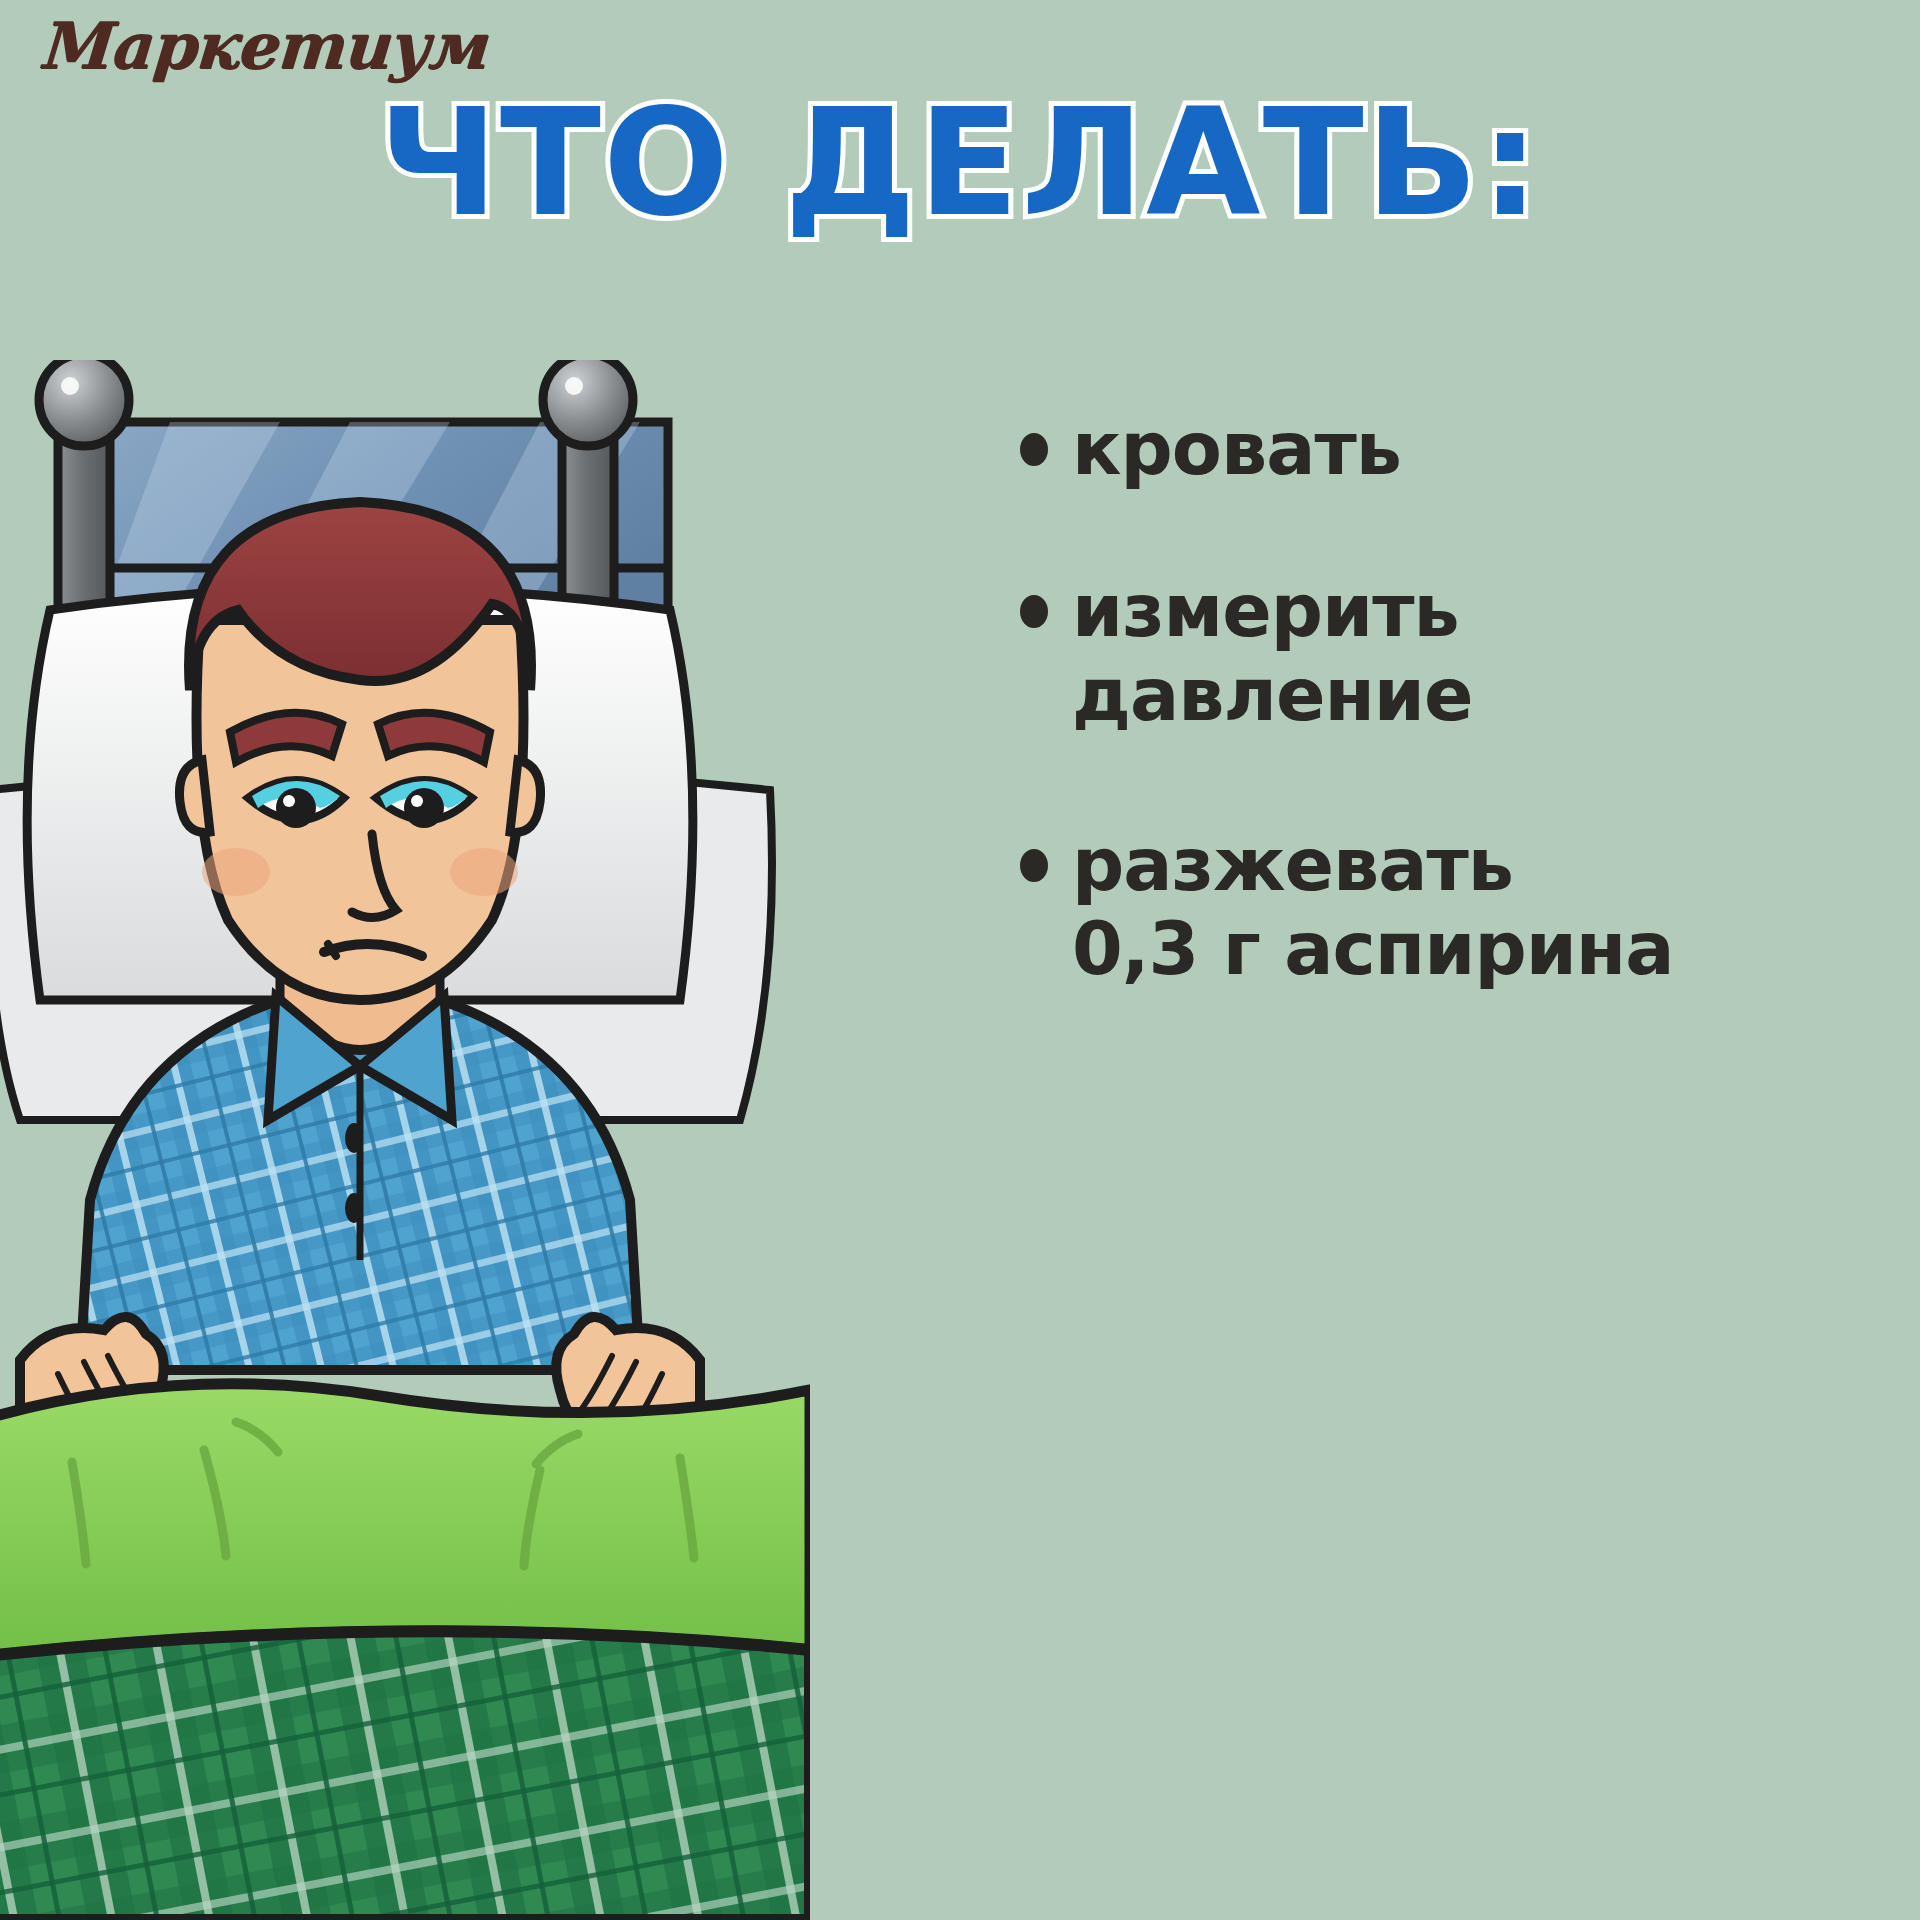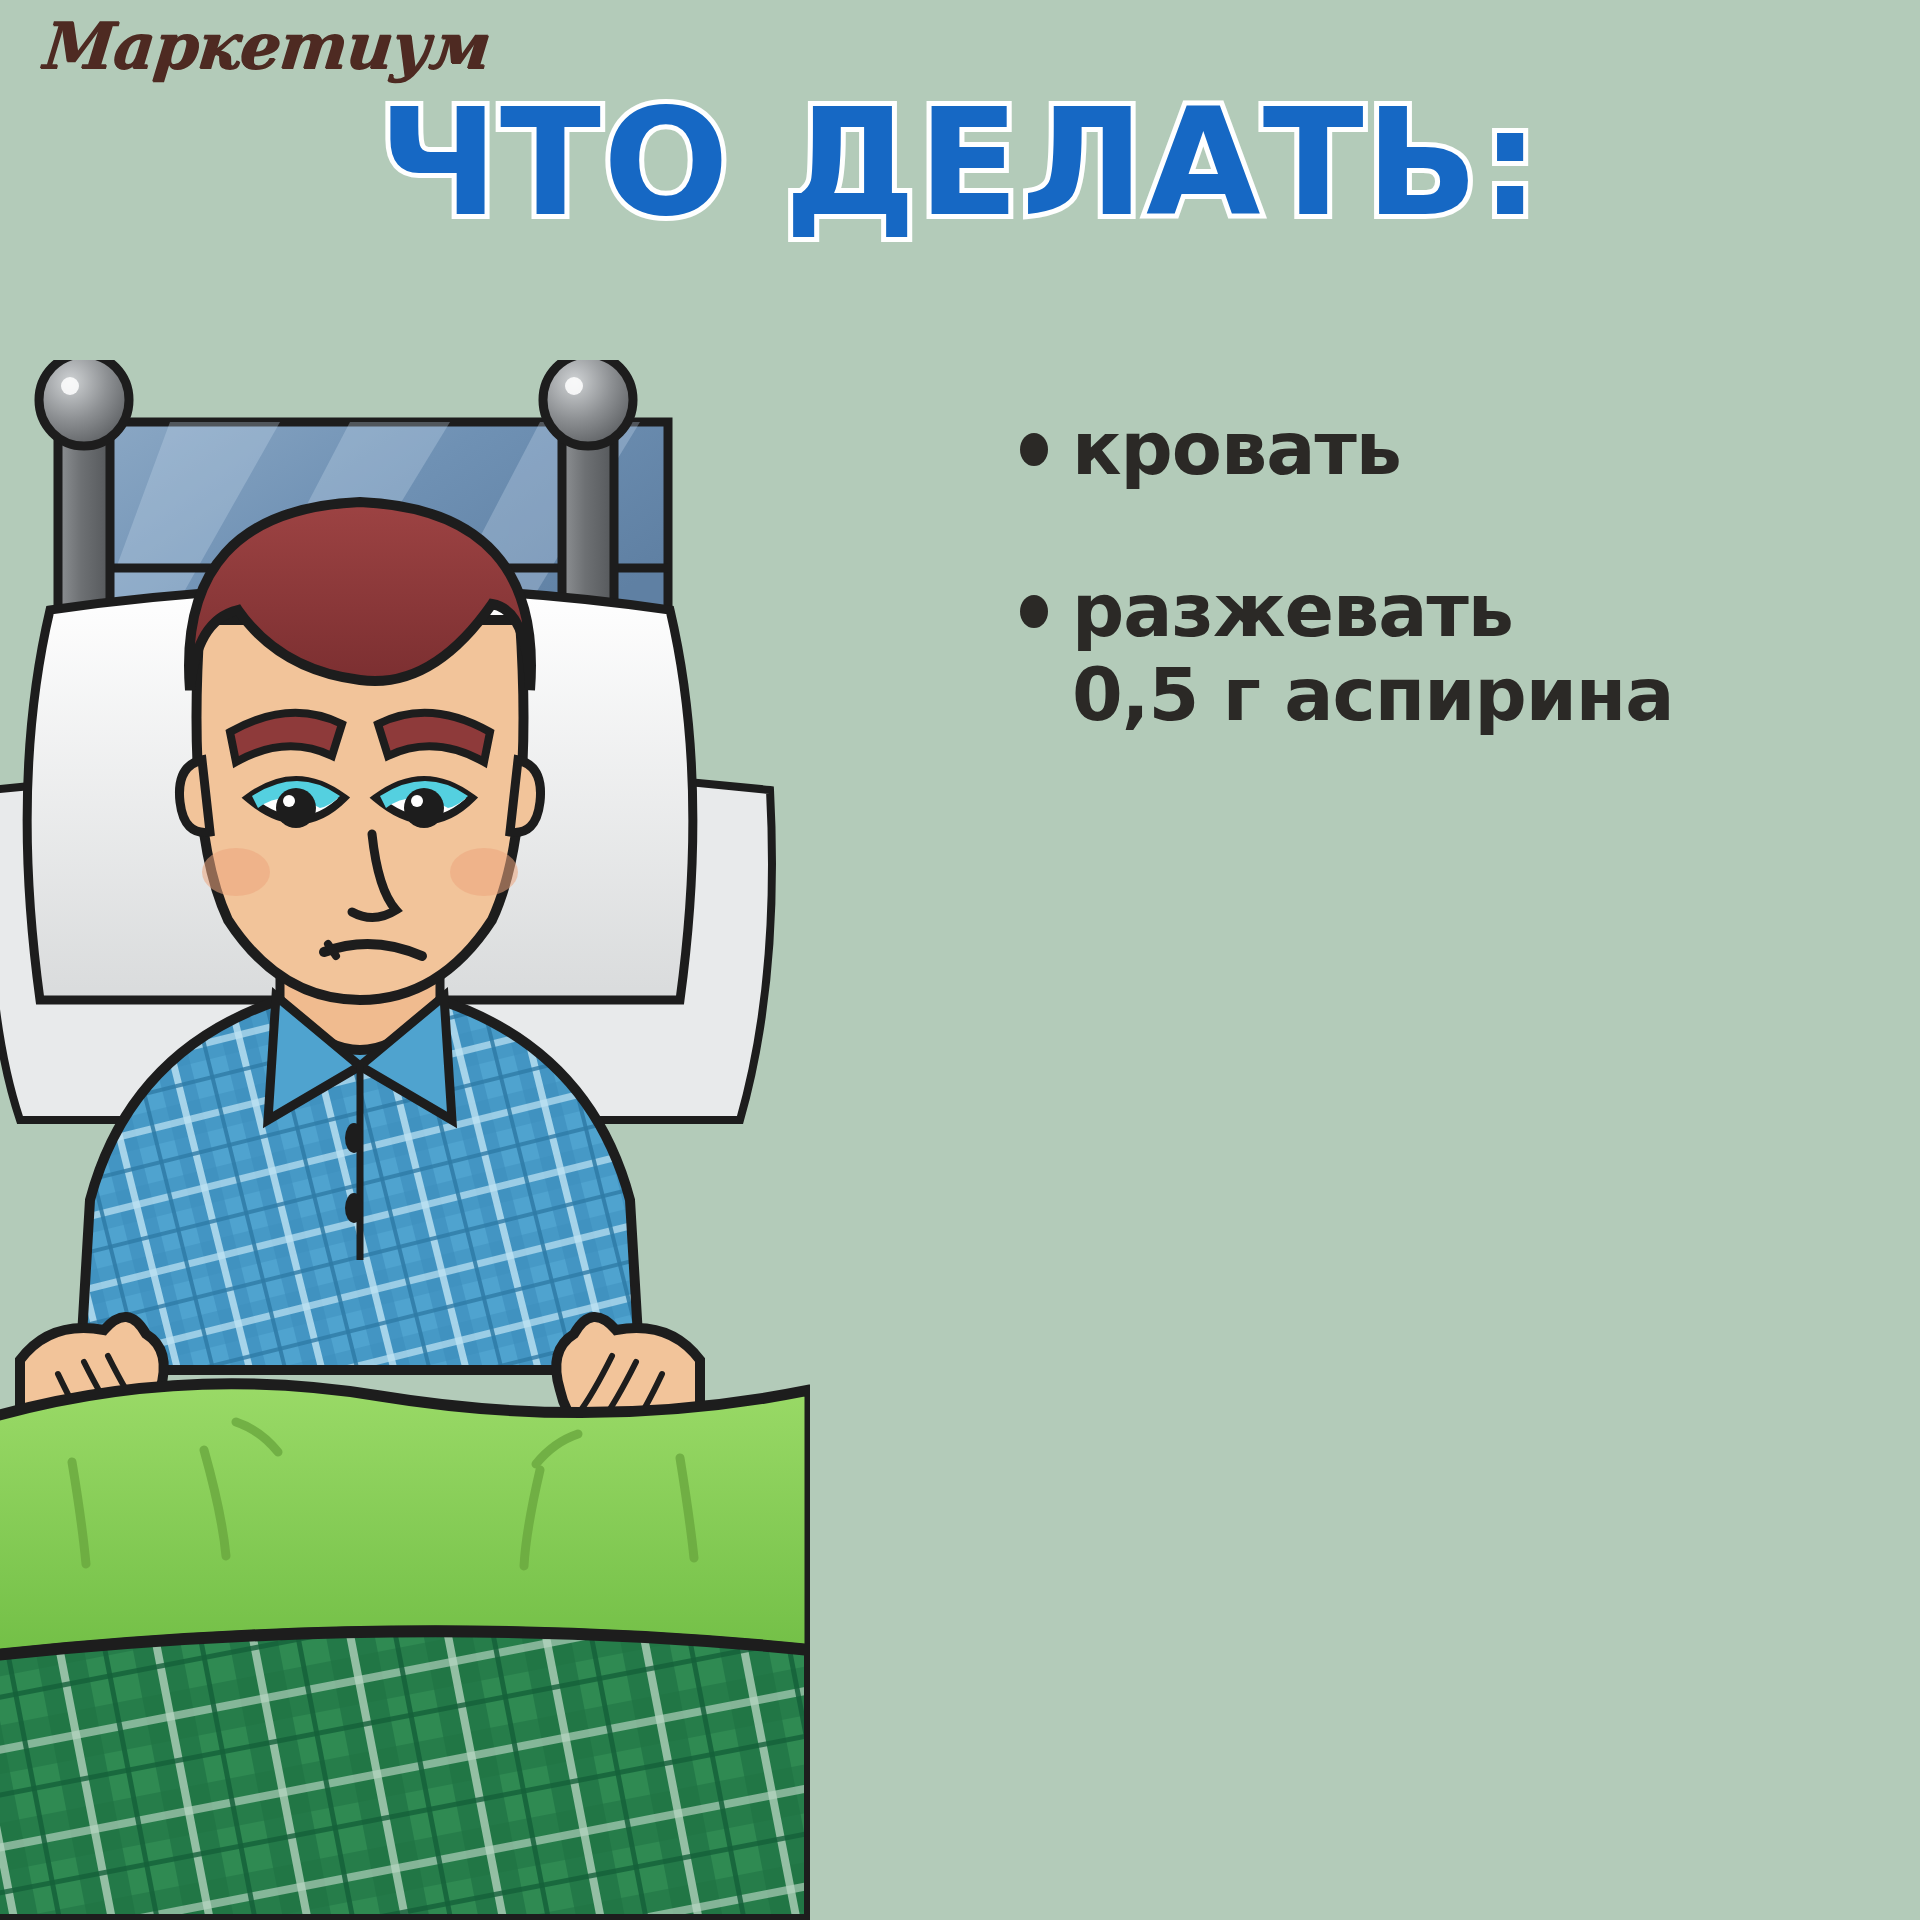--- a/index.html
+++ b/index.html
@@ -226,17 +226,19 @@
       </g>
 
       <g>
         <path d="M-30 1300 Q 420 1248 830 1290 L 830 1560 L -30 1560 Z" fill="url(#plaidDark)" stroke="#1d1d1d" stroke-width="12"></path>
       </g>
     </svg>
   </div>
 
   <div class="list">
     <div class="item i0">кровать</div>
+    <div class="item i2">измерить
+давление</div>
     <div class="item i3">разжевать
-0,5 г аспирина</div>
+0,3 г аспирина</div>
   </div>
 
 </div>
 
 </body></html>

